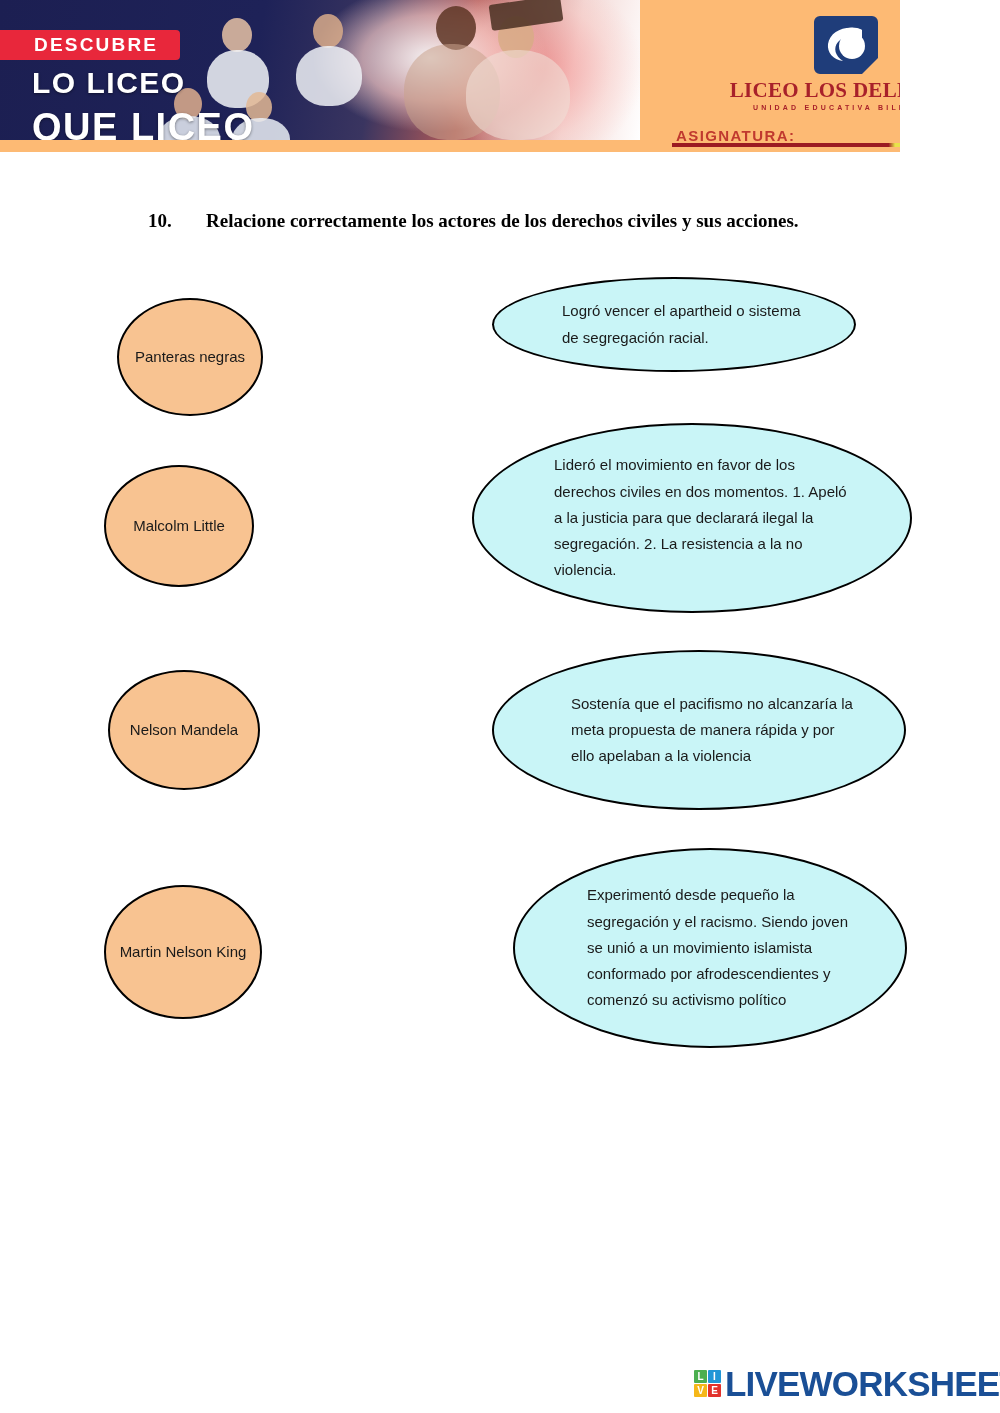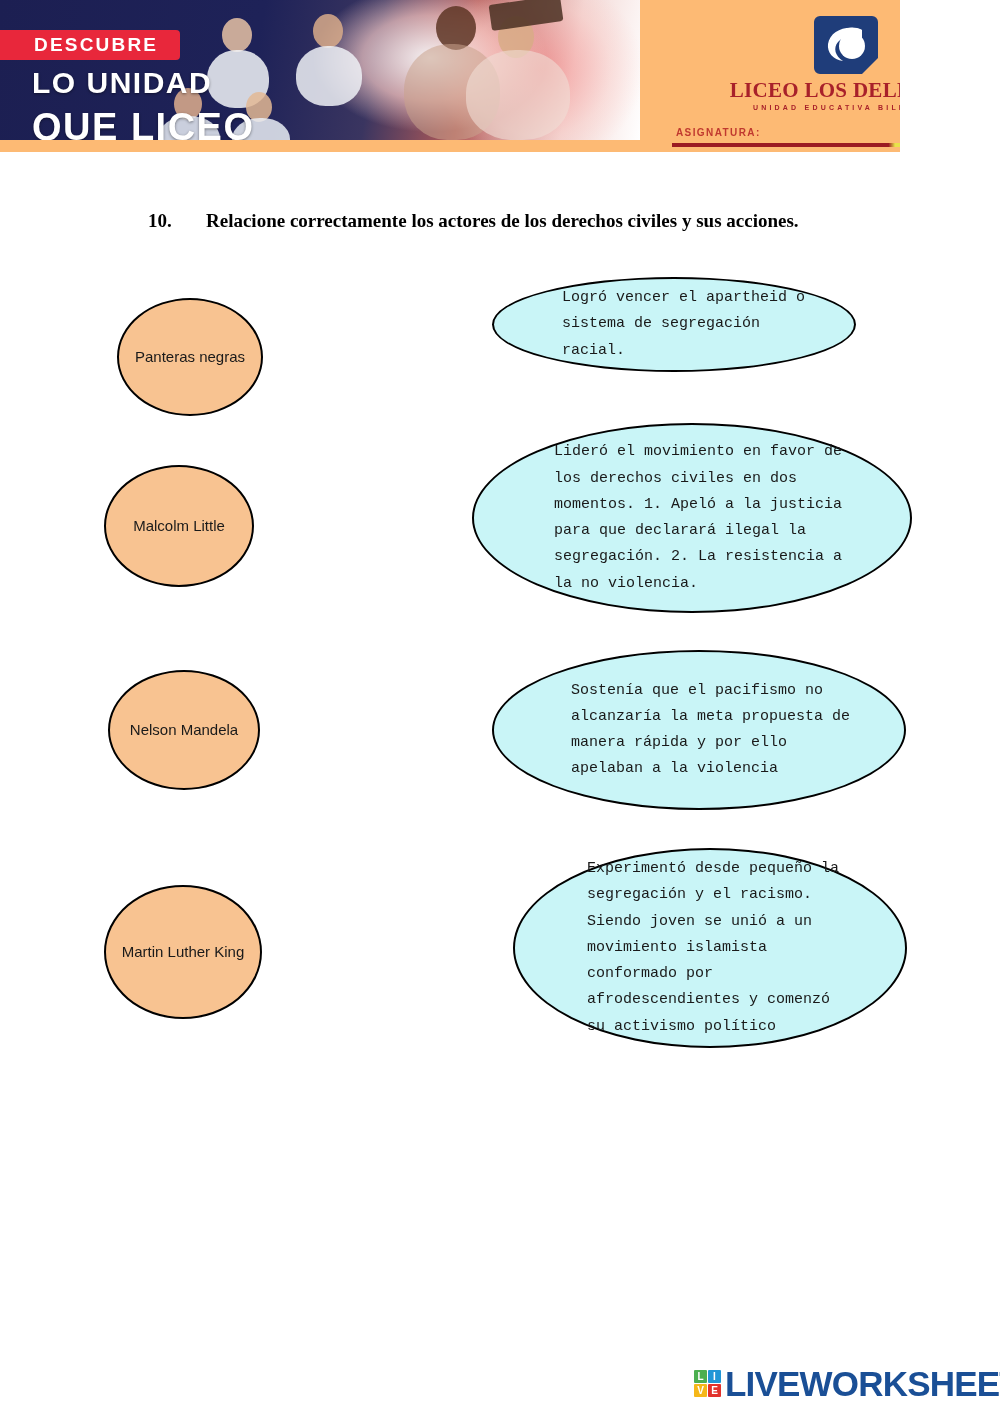--- a/index.html
+++ b/index.html
@@ -118,21 +118,21 @@
     left: 672px;
     top: 128px;
     width: 328px;
     height: 22px;
   }
   .asignatura-label {
     position: absolute;
     left: 4px;
     top: 0;
     color: #c0392f;
-    font-size: 10px;
+    font-size: 15px;
     font-weight: bold;
     letter-spacing: 1.4px;
     line-height: 1;
   }
   .asignatura-bar {
     position: absolute;
     left: 0;
     top: 15px;
     width: 328px;
     height: 4px;
@@ -179,21 +179,20 @@
   }
   .ellipse-right {
     background: #c9f5f7;
     font-size: 15px;
     line-height: 1.75;
     text-align: left;
   }
   .ellipse-right .etext {
     display: block;
     width: 100%;
-    font-family: Liberation Mono, monospace;
   }
 
   
   #el-panteras  { left: 117px; top: 298px;  width: 146px; height: 118px; }
   #el-malcolm   { left: 104px; top: 465px;  width: 150px; height: 122px; }
   #el-mandela   { left: 108px; top: 670px;  width: 152px; height: 120px; }
   #el-king      { left: 104px; top: 885px;  width: 158px; height: 134px; }
 
   
   #el-apartheid { left: 492px; top: 277px;  width: 364px; height: 95px;  }
@@ -262,21 +261,21 @@
       <div class="ph" style="left:232px; top:118px; width:58px; height:44px; background:#eaeef5;"></div>
       <div class="ph ph-head" style="left:436px; top:6px;   width:40px; height:44px; background:#5d3524;"></div>
       <div class="ph" style="left:404px; top:44px;  width:96px; height:96px; background:#c9a38d; opacity:0.55;"></div>
       <div class="ph ph-head" style="left:498px; top:16px;  width:36px; height:42px; background:#d8ab86;"></div>
       <div class="ph" style="left:466px; top:50px;  width:104px; height:90px; background:#f0ddd6; opacity:0.6;"></div>
       <div class="ph" style="left:490px; top:0px;   width:72px; height:26px; background:#4a3022; border-radius:3px; transform:rotate(-8deg);"></div>
 
       <div class="badge-descubre">
         <span>DESCUBRE</span>
       </div>
-      <div class="banner-line banner-line-1">LO UNIDAD</div>
+      <div class="banner-line banner-line-1">LO LICEO</div>
       <div class="banner-line banner-line-2">QUE LICEO</div>
     </div>
 
     <div class="logo-block">
       <div class="logo-mark">
         <svg width="66" height="62" viewBox="0 0 66 62" xmlns="http://www.w3.org/2000/svg">
           <path d="M6 2 H60 A6 6 0 0 1 66 8 V44 L50 60 H8 A6 6 0 0 1 2 54 V8 A6 6 0 0 1 8 2 Z" fill="#1f3d7a"></path>
           <path d="M50 16 C36 10, 18 16, 16 30 C15 38, 21 46, 31 47 C23 42, 21 34, 26 28 C31 22, 41 21, 50 26 Z" fill="#ffffff"></path>
           <circle cx="40" cy="32" r="13" fill="#ffffff"></circle>
           <path d="M28 22 C34 18, 44 18, 50 23 L50 16 C40 11, 30 14, 28 22 Z" fill="#ffffff"></path>
@@ -299,21 +298,21 @@
   <div class="ellipse ellipse-left" id="el-panteras">
     <span class="etext">Panteras negras</span>
   </div>
   <div class="ellipse ellipse-left" id="el-malcolm">
     <span class="etext">Malcolm Little</span>
   </div>
   <div class="ellipse ellipse-left" id="el-mandela">
     <span class="etext">Nelson Mandela</span>
   </div>
   <div class="ellipse ellipse-left" id="el-king">
-    <span class="etext">Martin Luther King</span>
+    <span class="etext">Martin Nelson King</span>
   </div>
 
   <div class="ellipse ellipse-right" id="el-apartheid">
     <span class="etext">Logró vencer el apartheid o sistema de segregación racial.</span>
   </div>
   <div class="ellipse ellipse-right" id="el-lidero">
     <span class="etext">Lideró el movimiento en favor de los derechos civiles en dos momentos. 1. Apeló a la justicia para que declarará ilegal la segregación. 2. La resistencia a la no violencia.</span>
   </div>
   <div class="ellipse ellipse-right" id="el-sostenia">
     <span class="etext">Sostenía que el pacifismo no alcanzaría la meta propuesta de manera rápida y por ello apelaban a la violencia</span>

